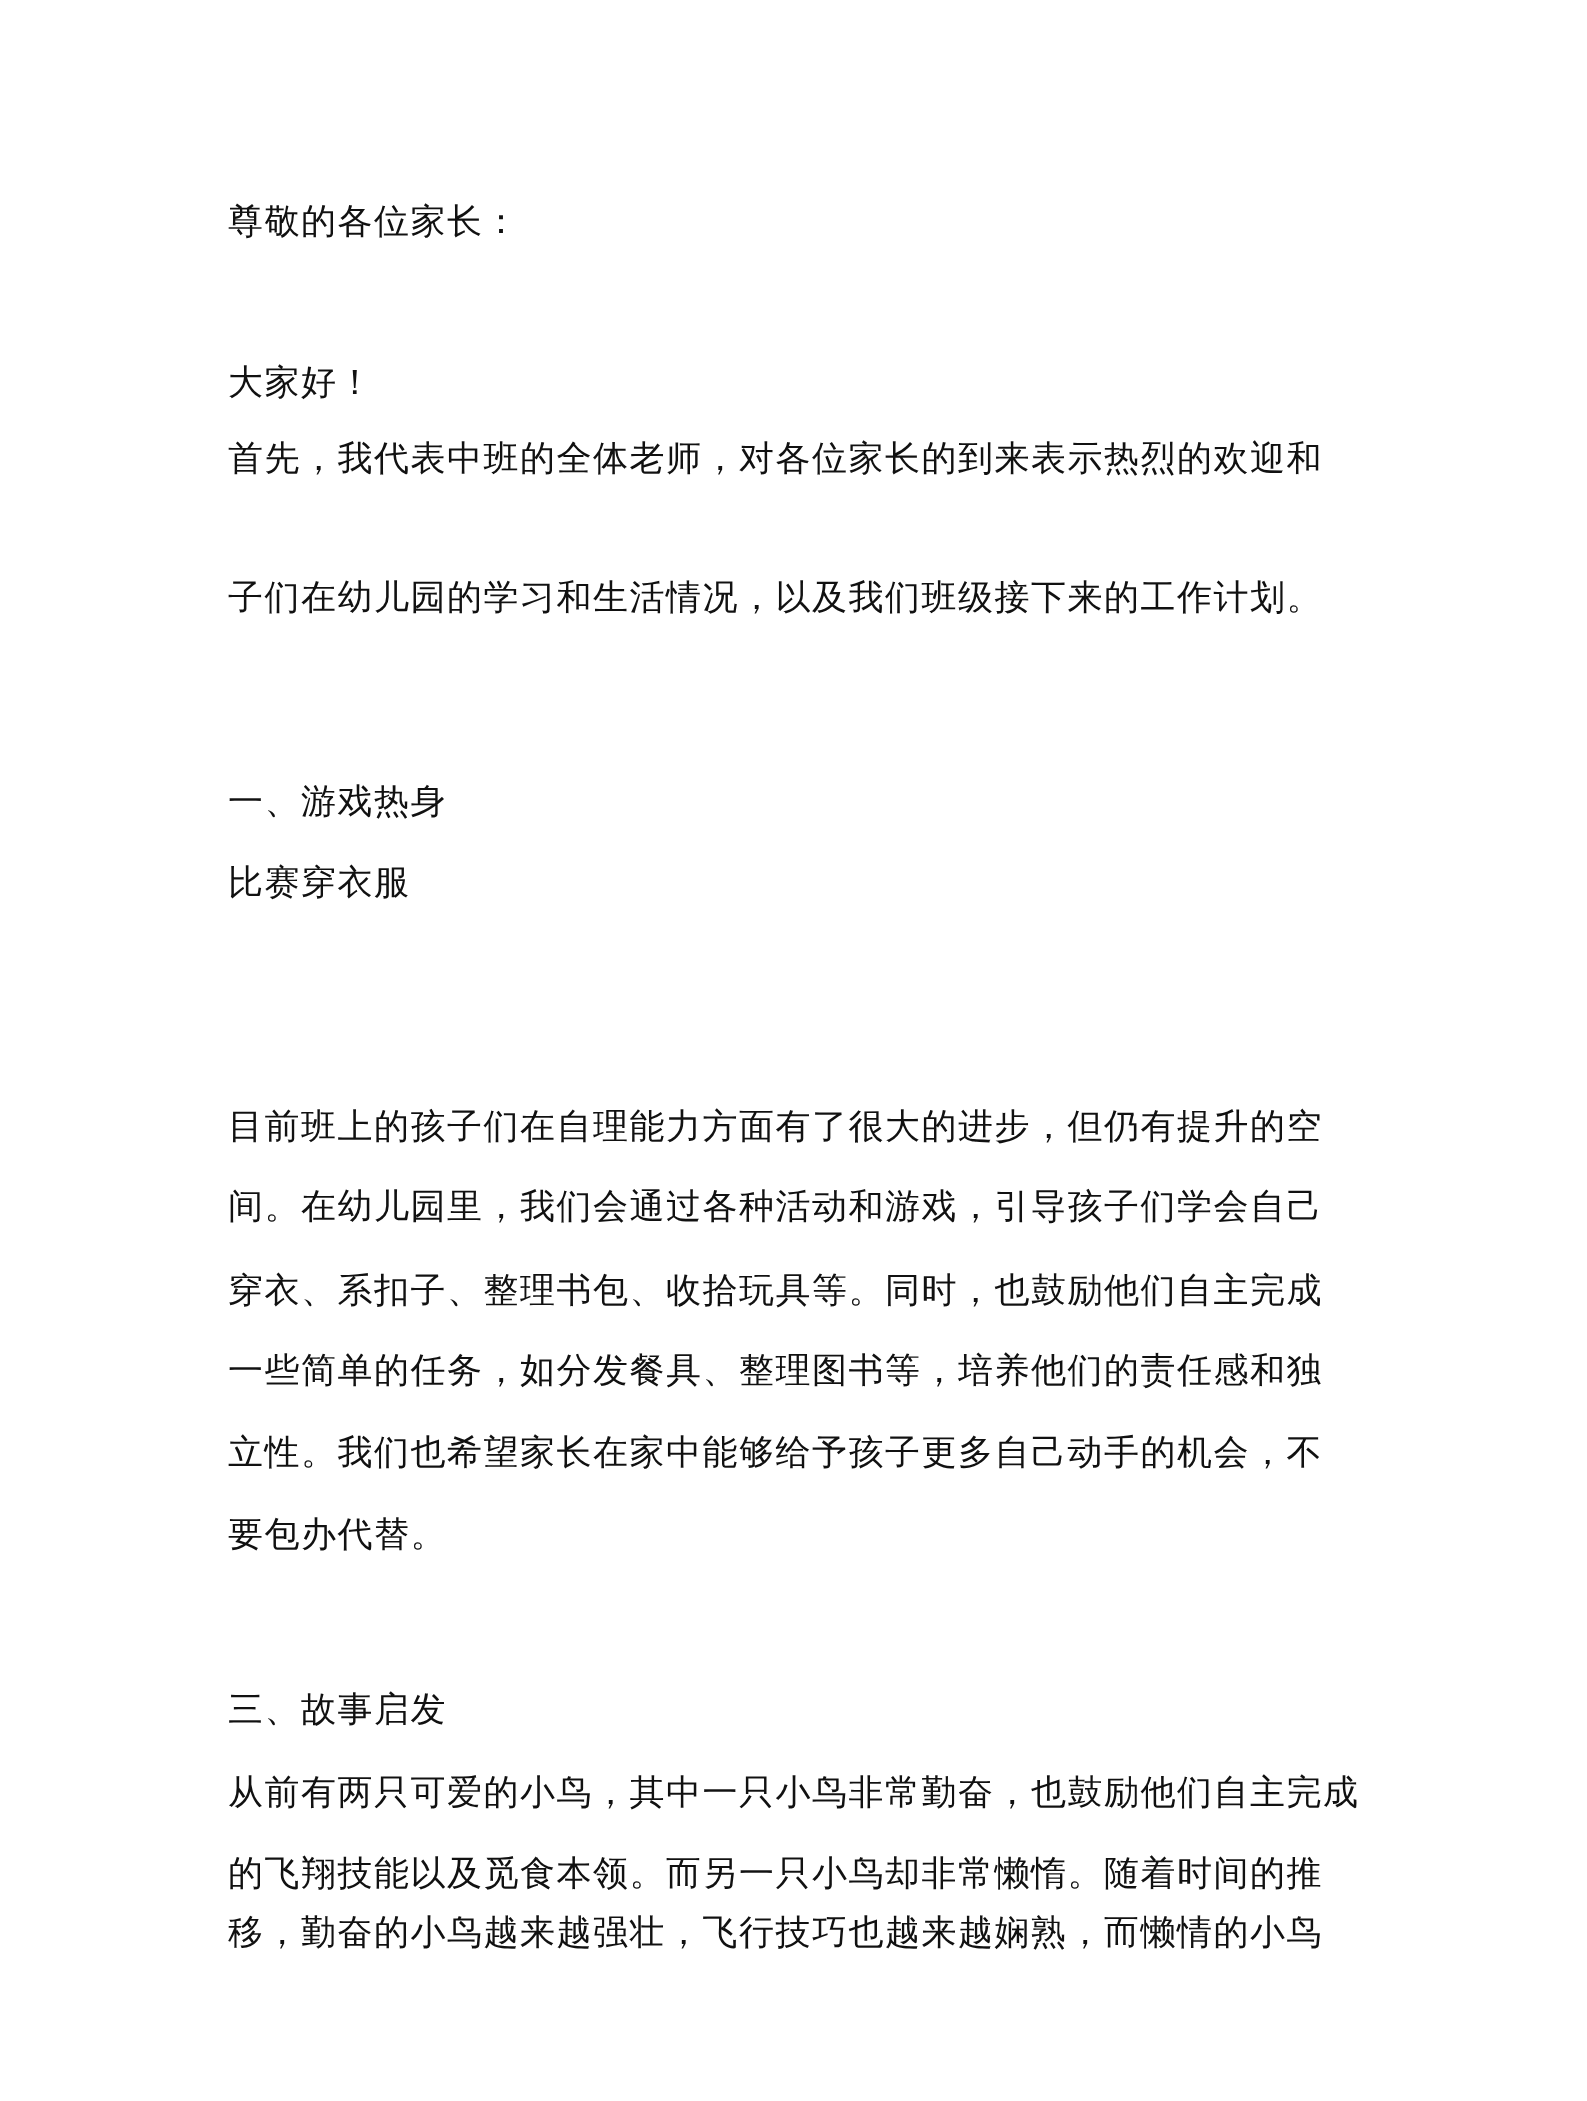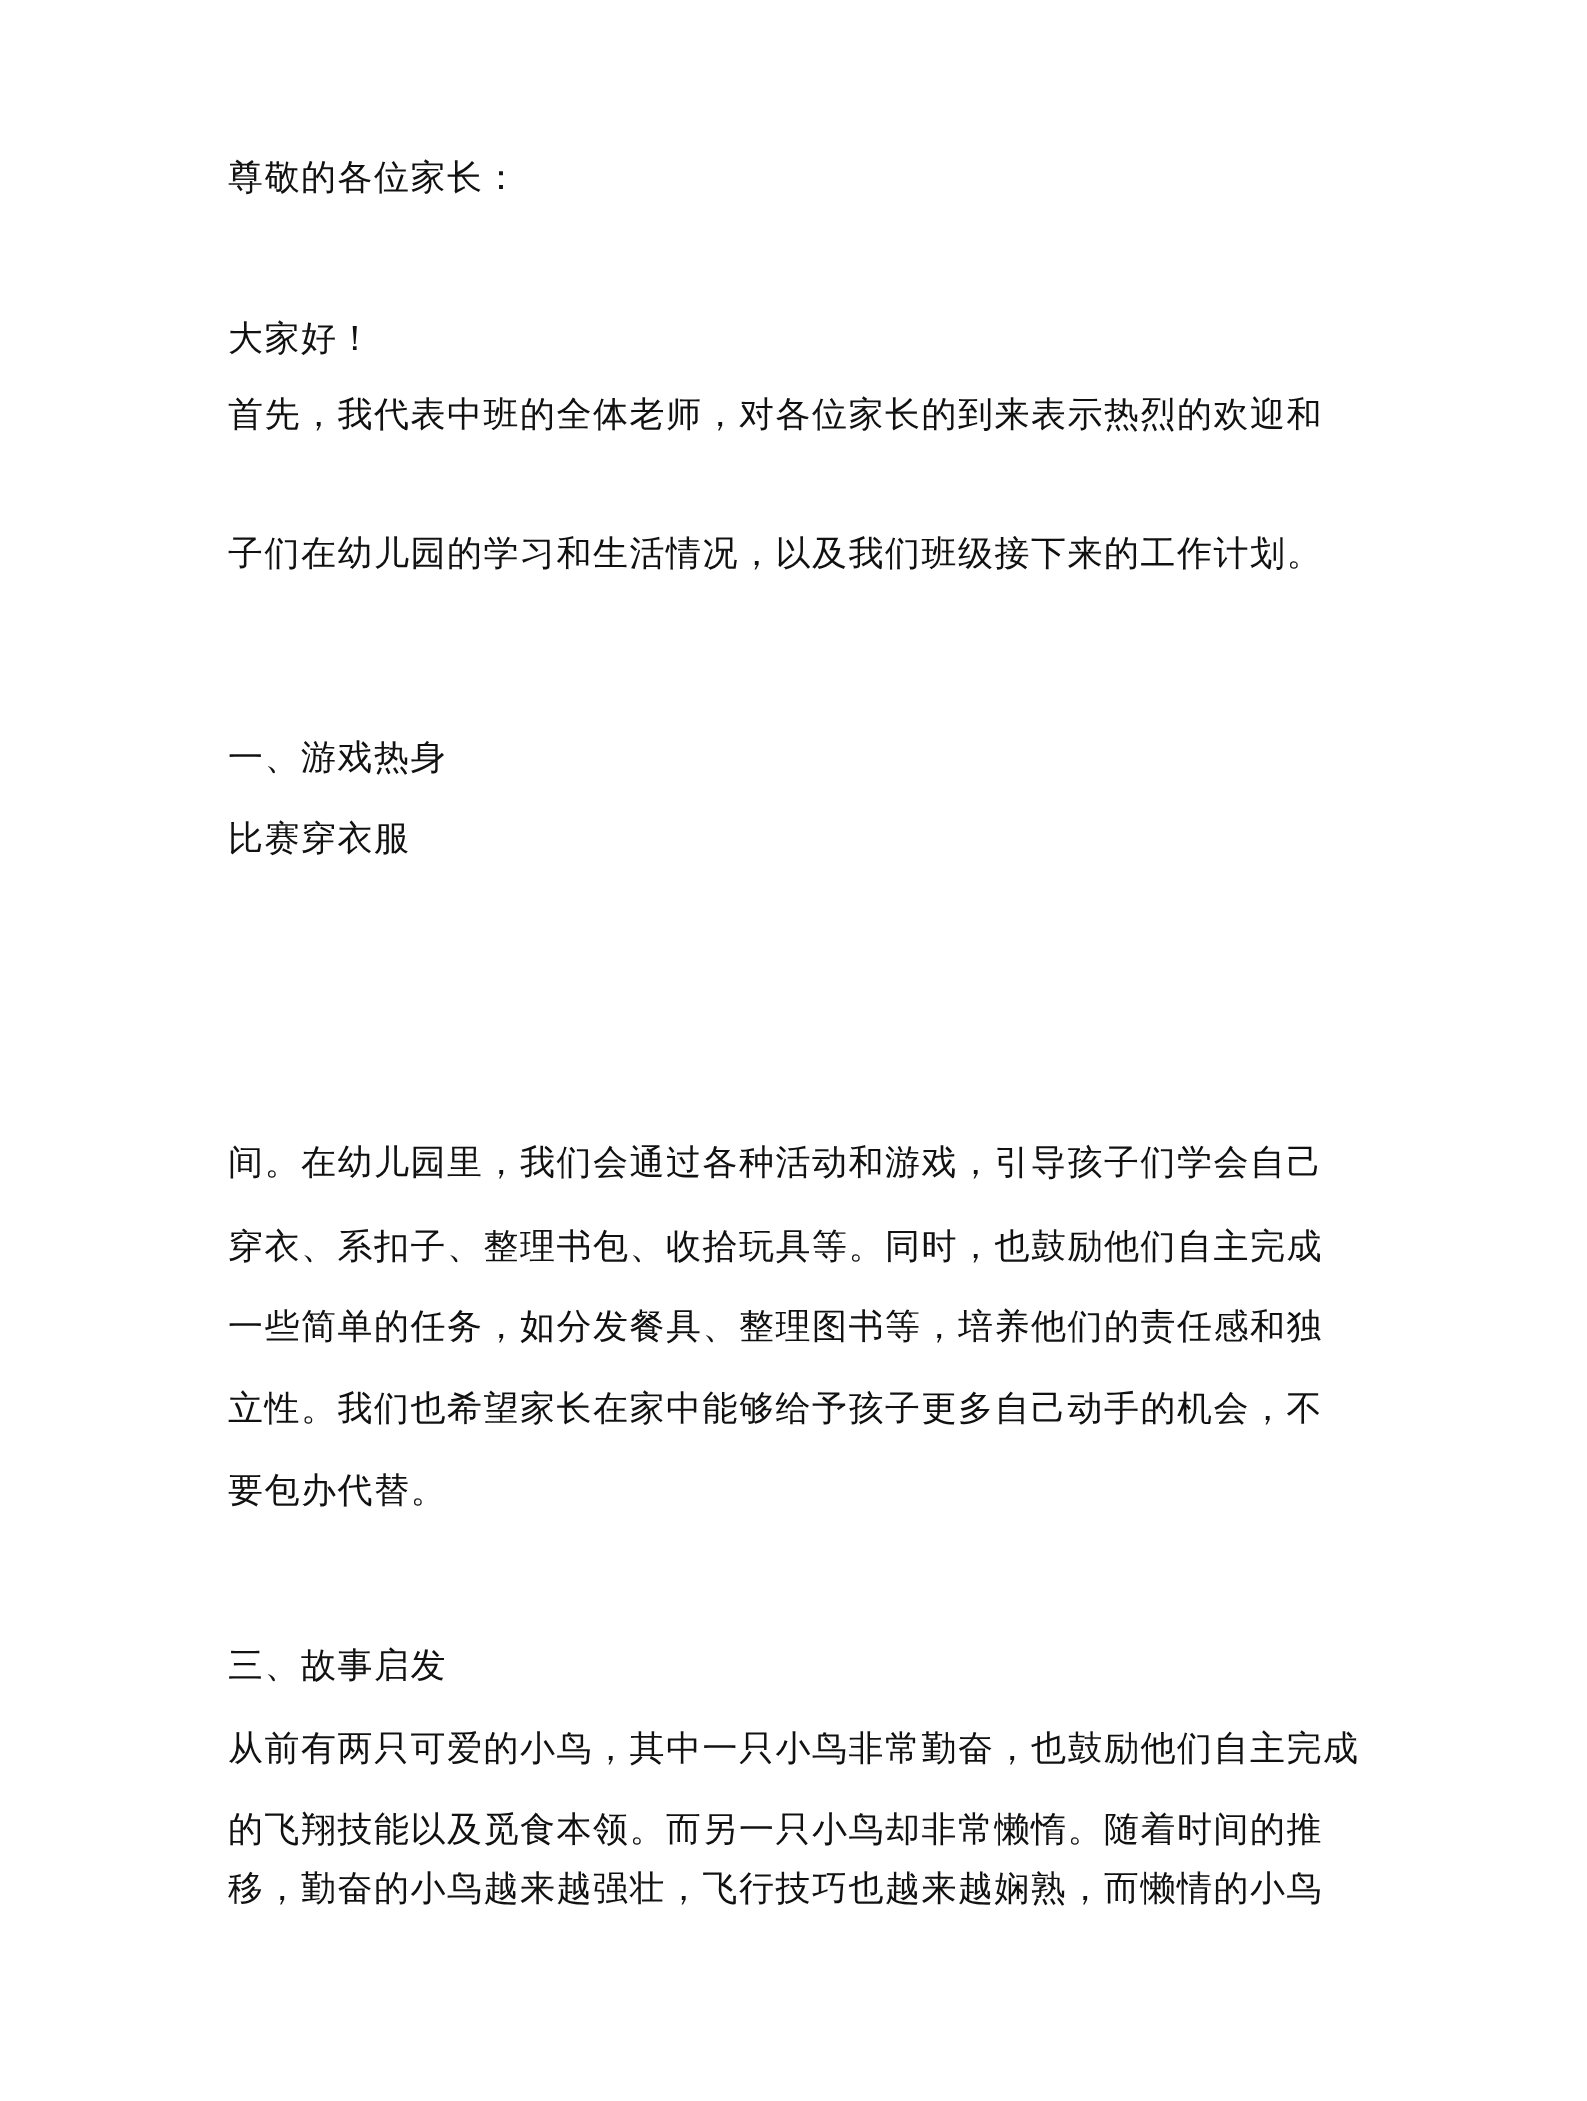--- a/index.html
+++ b/index.html
@@ -8,35 +8,37 @@
   .line {
     position: absolute;
     left: 228px;
     width: 1120px;
     font-family: "DejaVu Serif", "Liberation Serif", serif;
     font-size: 35px;
     line-height: 44px;
     color: #111111;
     white-space: nowrap;
     letter-spacing: 1.5px;
+    margin-top: 44px;
   }
 </style>
 </head>
 <body>
 
 <div class="page">
   <div class="line" style="top:155px">尊敬的各位家长：</div>
   <div class="line" style="top:316px">大家好！</div>
 
   <div class="line" style="top:392px">首先，我代表中班的全体老师，对各位家长的到来表示热烈的欢迎和</div>
   <div class="line" style="top:735px">一、游戏热身</div>
 
   <div class="line" style="top:531px">子们在幼儿园的学习和生活情况，以及我们班级接下来的工作计划。</div>
   <div class="line" style="top:816px">比赛穿衣服</div>
 
+  <div class="line" style="top:1060px">目前班上的孩子们在自理能力方面有了很大的进步，但仍有提升的空</div>
   <div class="line" style="top:1140px">间。在幼儿园里，我们会通过各种活动和游戏，引导孩子们学会自己</div>
   <div class="line" style="top:1224px">穿衣、系扣子、整理书包、收拾玩具等。同时，也鼓励他们自主完成</div>
   <div class="line" style="top:1304px">一些简单的任务，如分发餐具、整理图书等，培养他们的责任感和独</div>
   <div class="line" style="top:1386px">立性。我们也希望家长在家中能够给予孩子更多自己动手的机会，不</div>
   <div class="line" style="top:1468px">要包办代替。</div>
 
   <div class="line" style="top:1643px">三、故事启发</div>
   <div class="line" style="top:1726px">从前有两只可爱的小鸟，其中一只小鸟非常勤奋，也鼓励他们自主完成</div>
   <div class="line" style="top:1807px">的飞翔技能以及觅食本领。而另一只小鸟却非常懒惰。随着时间的推</div>
   <div class="line" style="top:1866px">移，勤奋的小鸟越来越强壮，飞行技巧也越来越娴熟，而懒情的小鸟</div>

